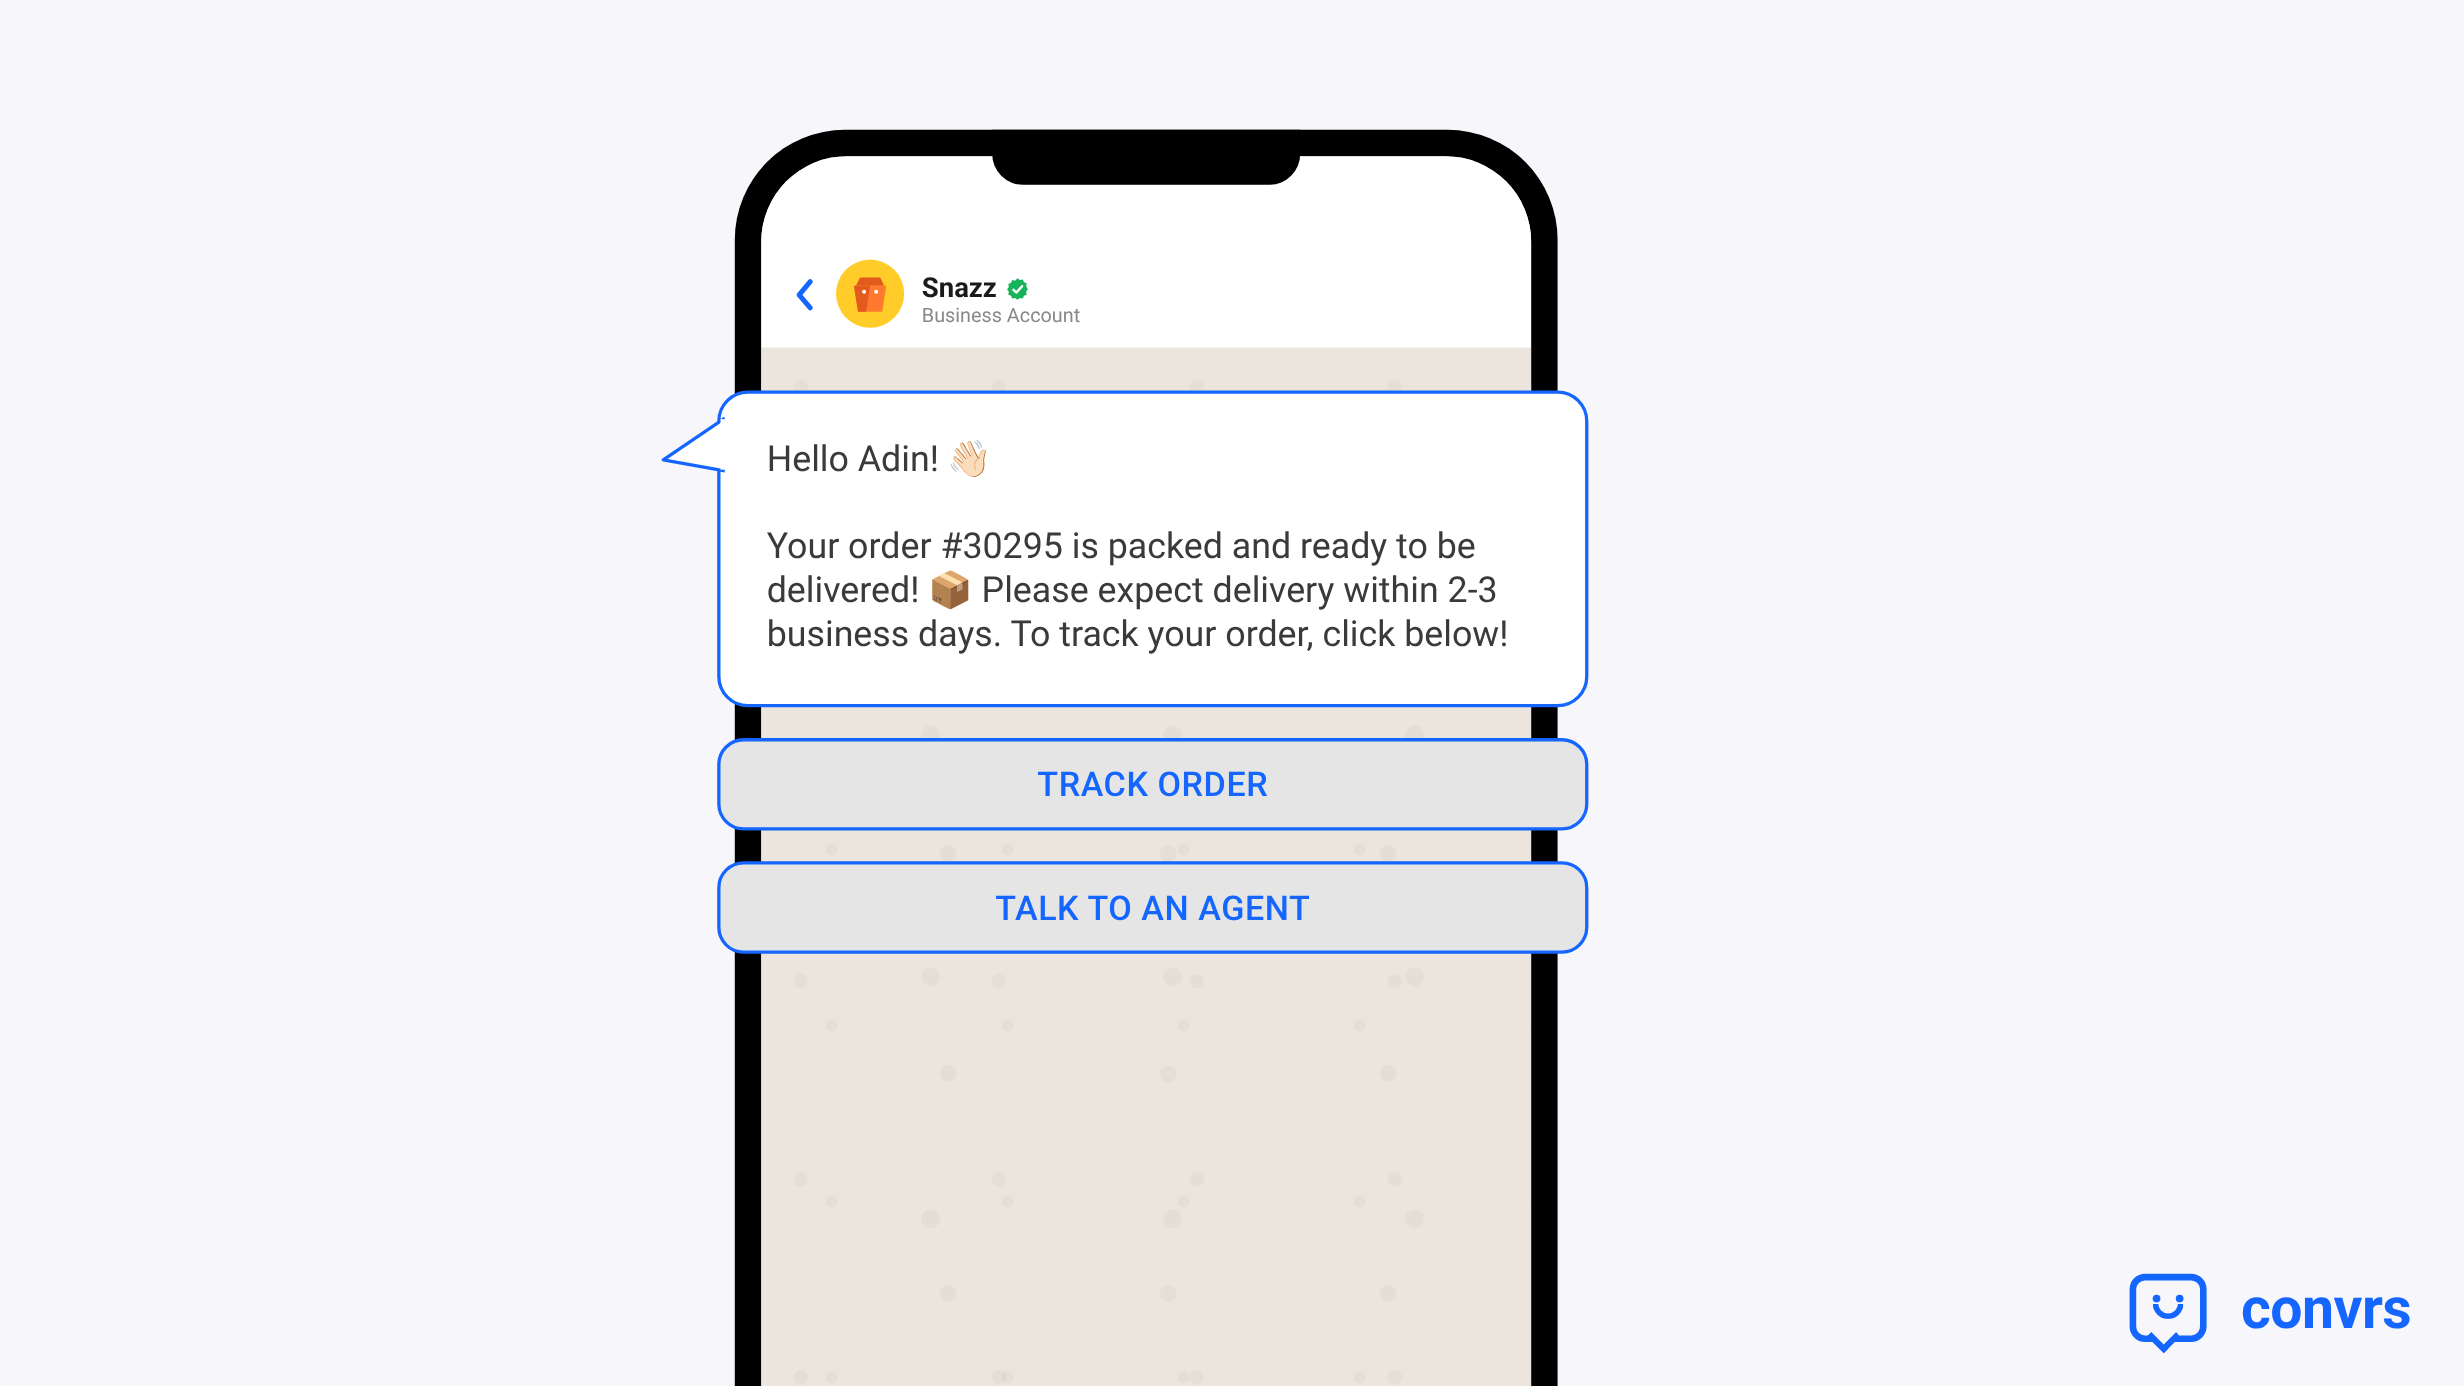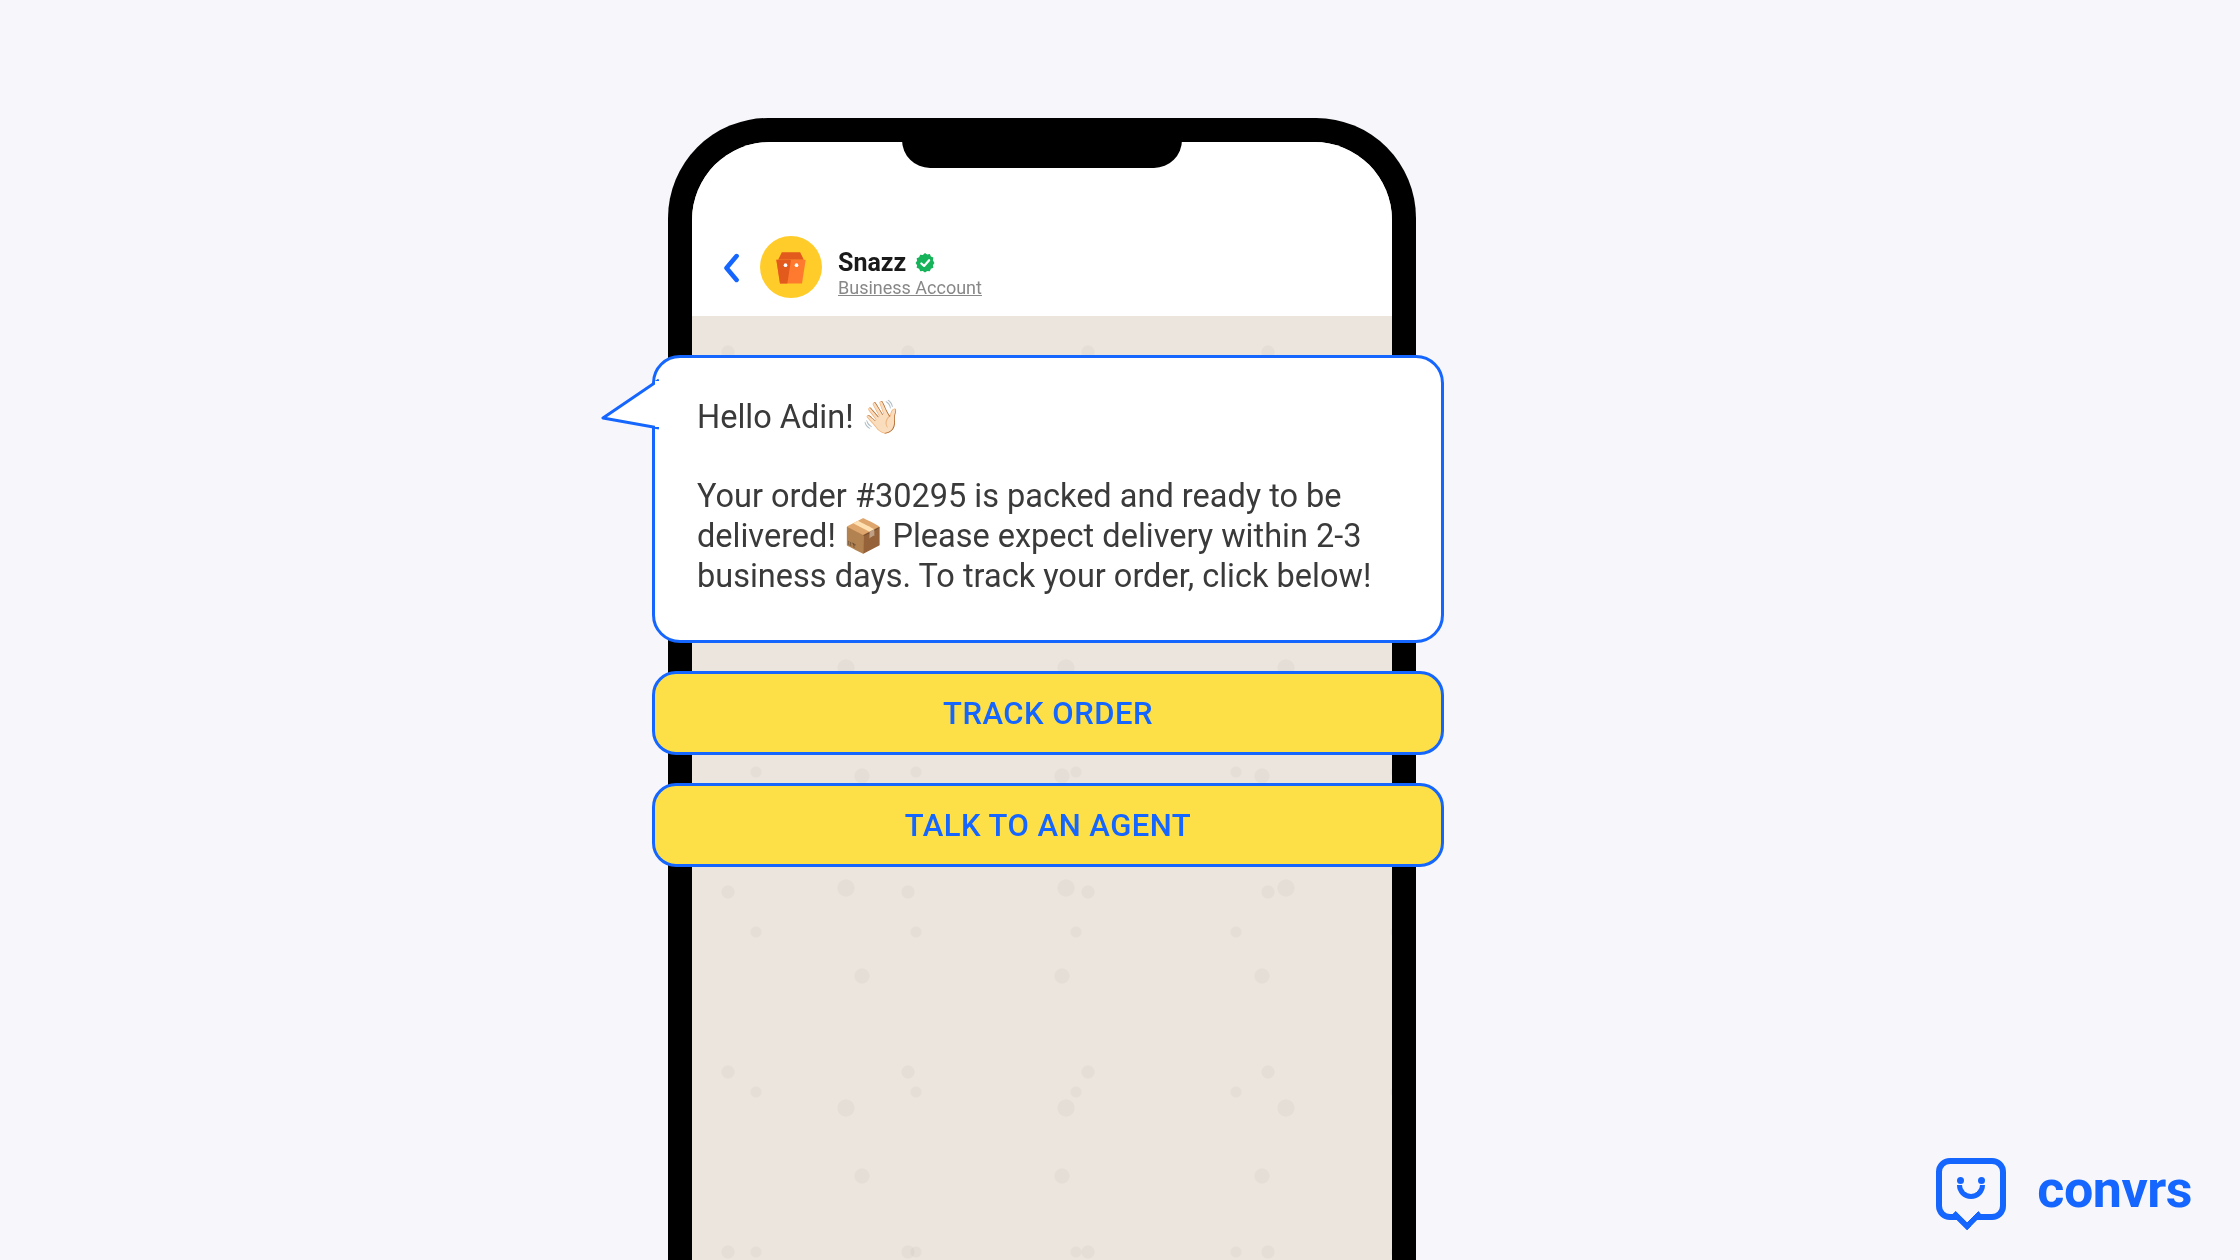--- a/index.html
+++ b/index.html
@@ -83,21 +83,21 @@
     justify-content: center;
     margin-right: 16px;
     flex-shrink: 0;
     overflow: hidden;
   }
   .avatar svg { width: 44px; height: 44px; }
   .header-text { display: flex; flex-direction: column; justify-content: center; }
   .header-name-row { display: flex; align-items: center; gap: 8px; }
   .header-name { font-weight: 700; font-size: 25px; color: #1a1a1a; }
   .verified { width: 22px; height: 22px; }
-  .header-sub { font-size: 18px; color: #888; margin-top: 0px; text-decoration: underline; }
+  .header-sub { font-size: 18px; color: #888; margin-top: 0px; }
 
   
   .chat-bg {
     position: absolute;
     inset: 0;
     top: 174px;
     background-color: #ece5de;
     background-image:
       radial-gradient(circle at 20% 20%, rgba(0,0,0,0.03) 6px, transparent 7px),
       radial-gradient(circle at 70% 60%, rgba(0,0,0,0.03) 8px, transparent 9px),
@@ -131,21 +131,21 @@
   .bubble-tail svg { display: block; }
   .msg-text {
     font-size: 32.5px;
     line-height: 1.22;
     color: #3a3a3a;
     white-space: pre-wrap;
   }
 
   .action-button {
     margin-top: 28px;
-    background: #fde047;
+    background: #e5e5e5;
     border: 3px solid #1566ff;
     border-radius: 24px;
     height: 84px;
     display: flex;
     align-items: center;
     justify-content: center;
     font-size: 31px;
     font-weight: 500;
     color: #1566ff;
     letter-spacing: 0.5px;

